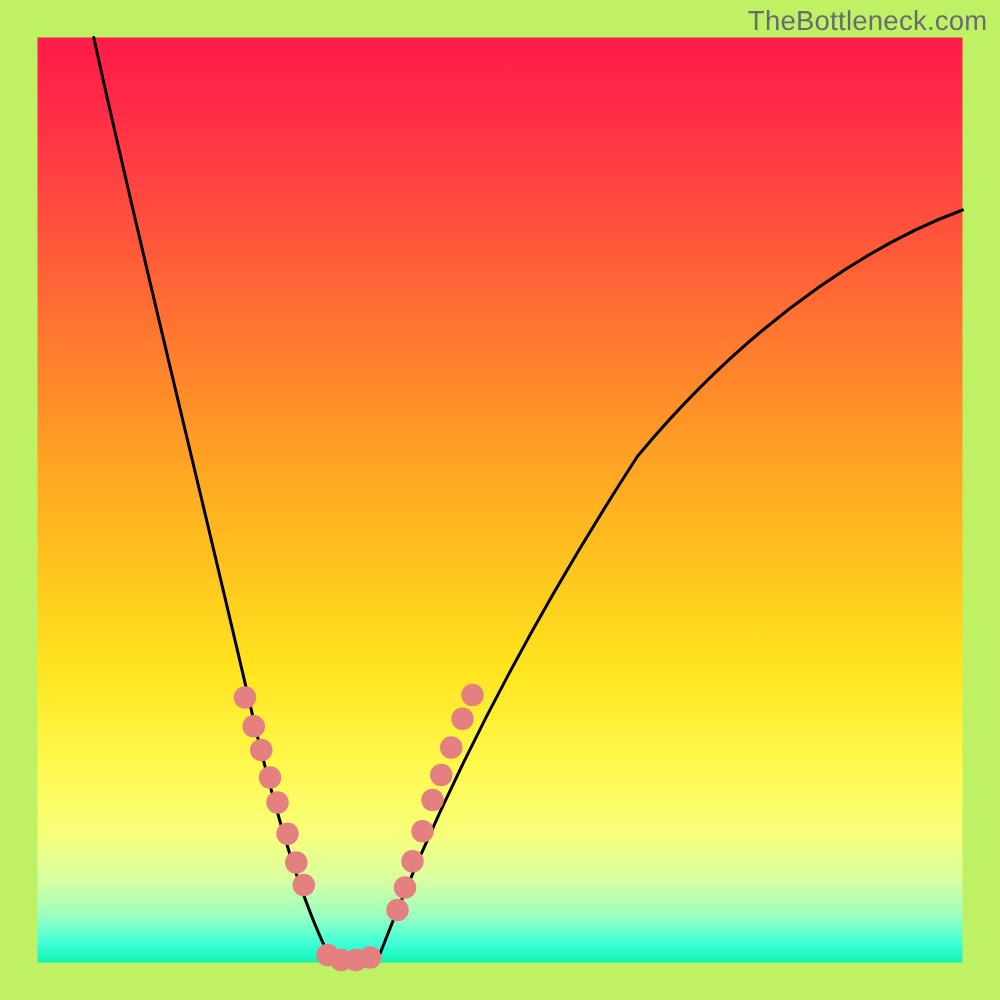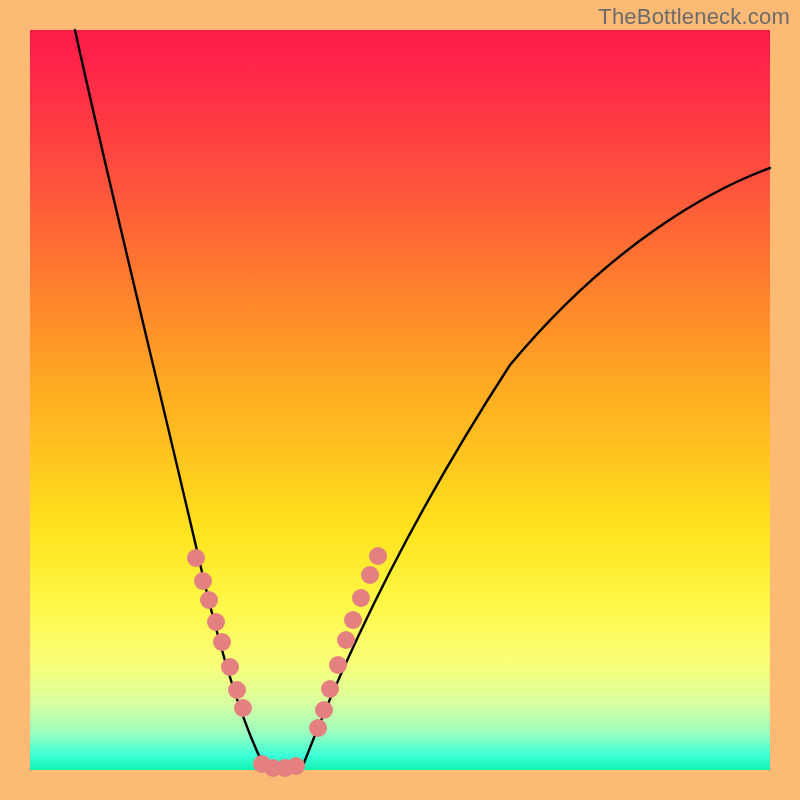--- a/index.html
+++ b/index.html
@@ -8,21 +8,21 @@
     width: 800px;
     height: 800px;
     background: #000;
     overflow: hidden;
     font-family: Arial, Helvetica, sans-serif;
   }
   .frame {
     position: relative;
     width: 800px;
     height: 800px;
-    background: #fdba74;
+    background: #bef264;
   }
   .plot-area {
     position: absolute;
     left: 30px;
     top: 30px;
     width: 740px;
     height: 740px;
     background: linear-gradient(to bottom,
       #ff1a4a 0%,
       #ff2d47 8%,

